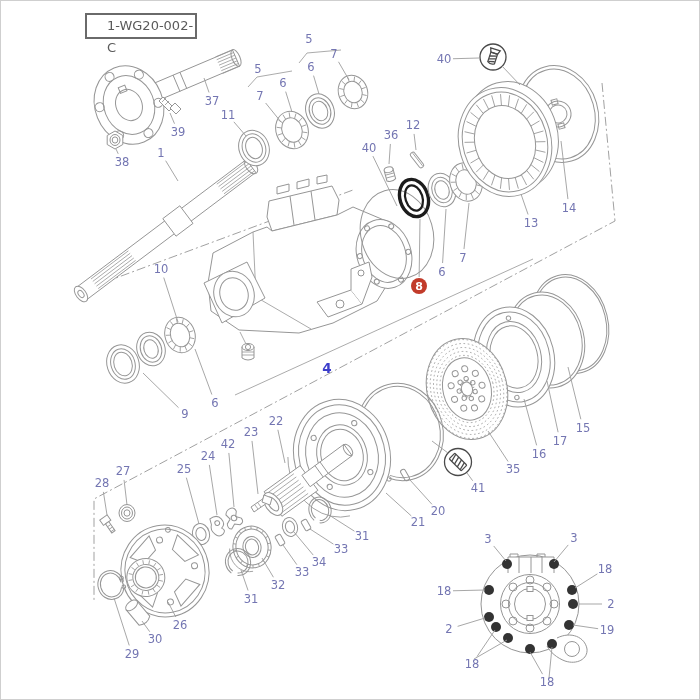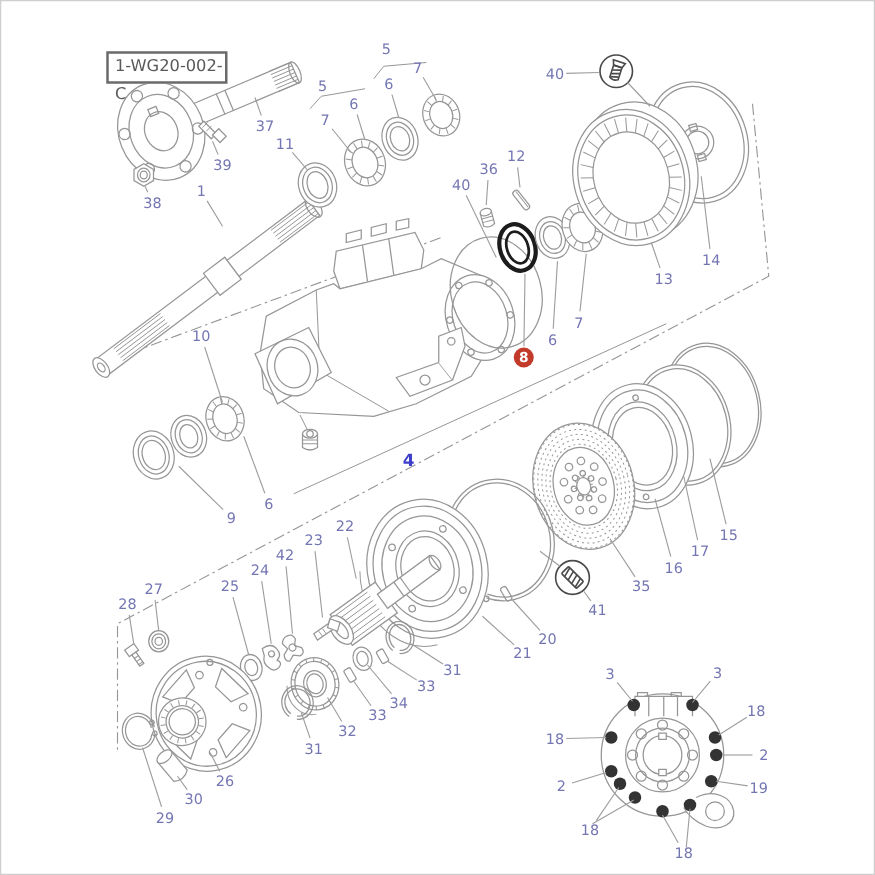--- a/index.html
+++ b/index.html
@@ -1,18 +1,18 @@
 <!DOCTYPE html>
 <html style="--line: #969696; --dark: #4a4a4a; --black: #1c1c1c; --leader: #9d9d9d; --callout: #7476b2; --callout_bold: #3c3ecb; --badge_red: #c23b2a; --badge_text: #ffffff; --bolt: #333333;"><head>
 <meta charset="utf-8">
 <style>
   html,body{margin:0;padding:0;background:#fff;}
   .stage{position:relative;width:700px;height:700px;background:#fff;border:1px solid #cfcfcf;box-sizing:border-box;overflow:hidden;font-family:"DejaVu Sans",sans-serif;}
   .titlebox{position:absolute;left:84px;top:12px;width:88px;height:22px;border:2px solid #6a6a6a;color:#5a5a5a;
-    font-size:13px;line-height:22px;padding-left:5px;letter-spacing:0px;background:#fff;z-index:3;margin-top:28px;}
+    font-size:13px;line-height:22px;padding-left:20px;letter-spacing:0px;background:#fff;z-index:3;}
   svg{position:absolute;left:0;top:0;}
   svg text{font-family:"DejaVu Sans",sans-serif;}
   .ln{stroke:var(--line,#969696);fill:none;stroke-width:1;}
   .lw{stroke:var(--line,#969696);fill:#ffffff;stroke-width:1;}
   .thin{stroke:var(--line,#969696);fill:none;stroke-width:0.8;}
   .dk{stroke:var(--dark,#4a4a4a);fill:none;stroke-width:1.3;}
   .dkw{stroke:var(--dark,#4a4a4a);fill:#ffffff;stroke-width:1.3;}
   .blk{stroke:var(--black,#1c1c1c);fill:none;}
   .dash{stroke:var(--line,#969696);fill:none;stroke-width:0.9;stroke-dasharray:9 3 2 3;}
 </style>

